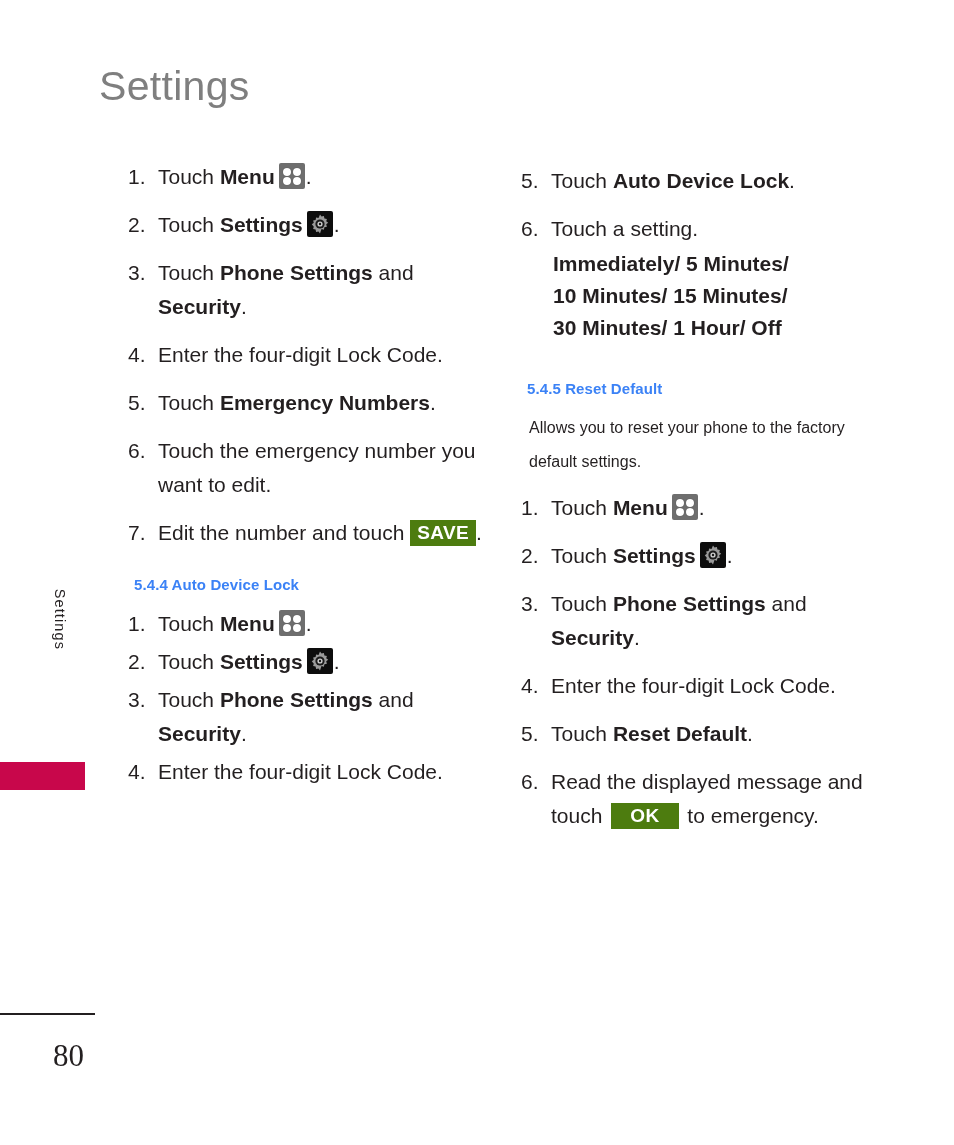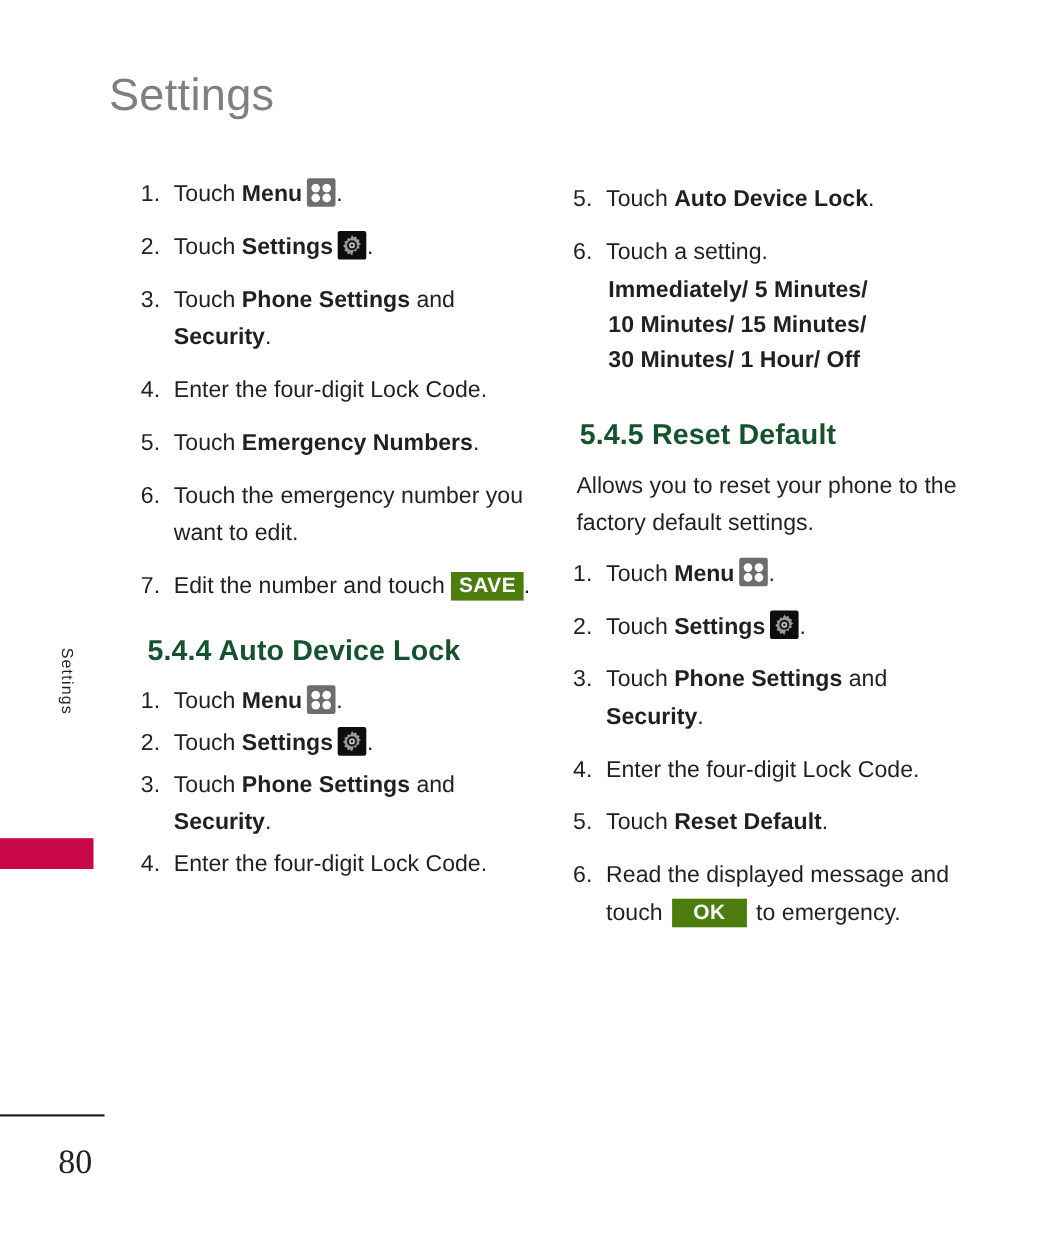--- a/index.html
+++ b/index.html
@@ -77,31 +77,31 @@
   .col {
     position: absolute;
     top: 160px;
     width: 360px;
   }
   .col-left  { left: 128px; }
   .col-right { left: 521px; }
 
   
   .heading {
-    font-size: 26px;
+    font-size: 15px;
     font-weight: bold;
-    color: #14532d;
+    color: #3b82f6;
     margin: 0 0 14px 6px;
     letter-spacing: 0.1px;
   }
 
   .para {
-    font-size: 21px;
+    font-size: 16px;
     line-height: 34px;
-    margin: 0 0 12px 3px;
+    margin: 0 0 12px 8px;
     color: #231f20;
   }
 
   ol.steps {
     list-style: none;
     margin: 0;
     padding: 0;
   }
   ol.steps > li {
     position: relative;

